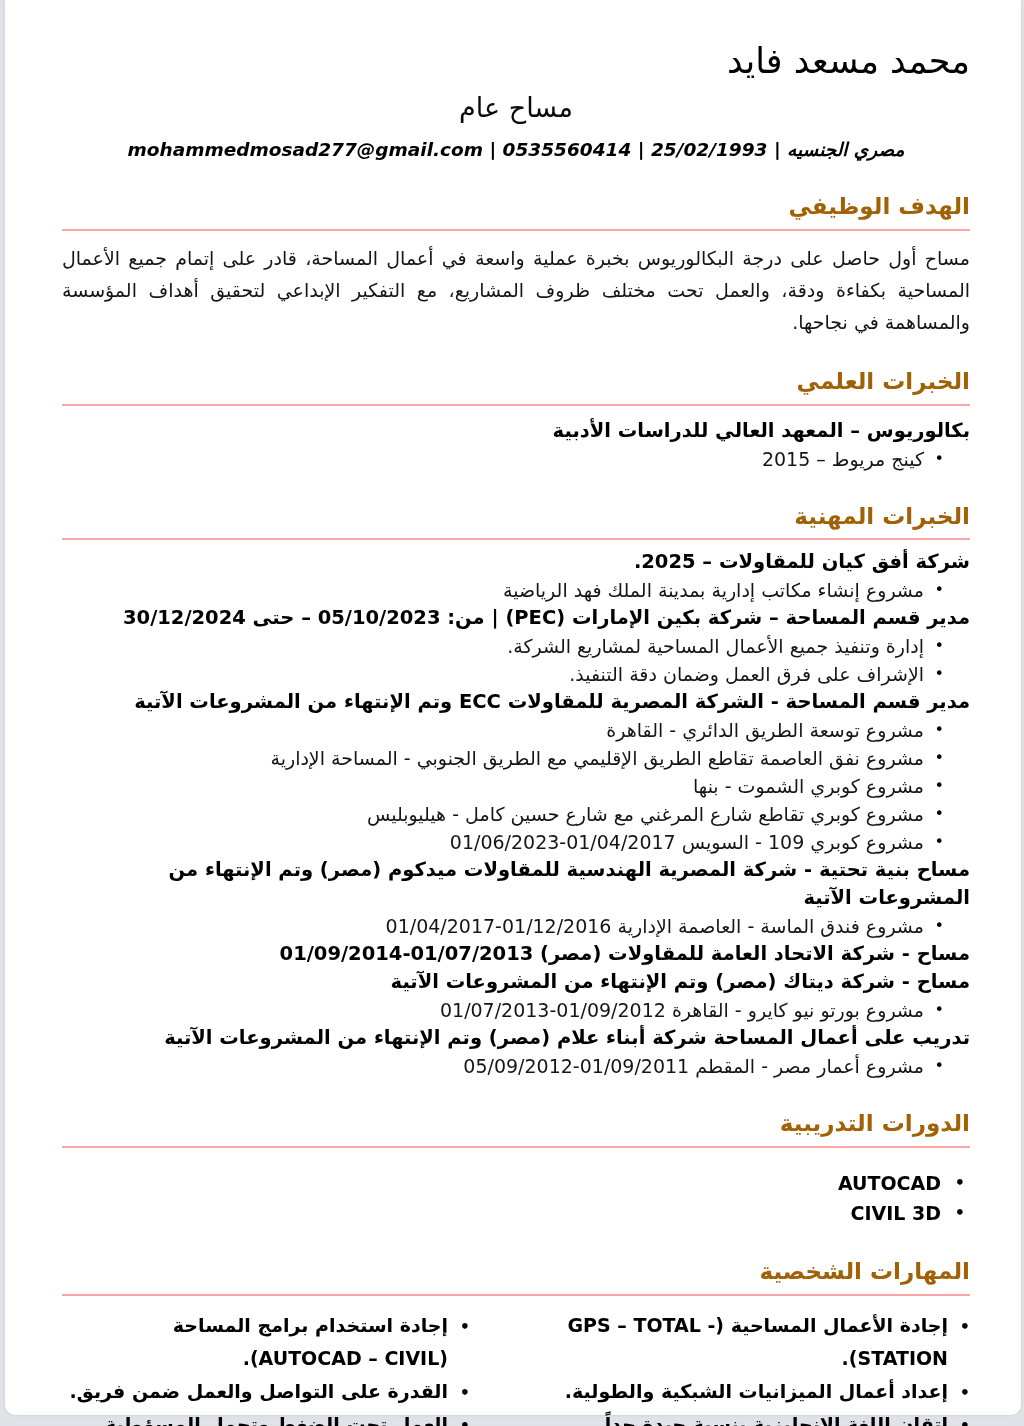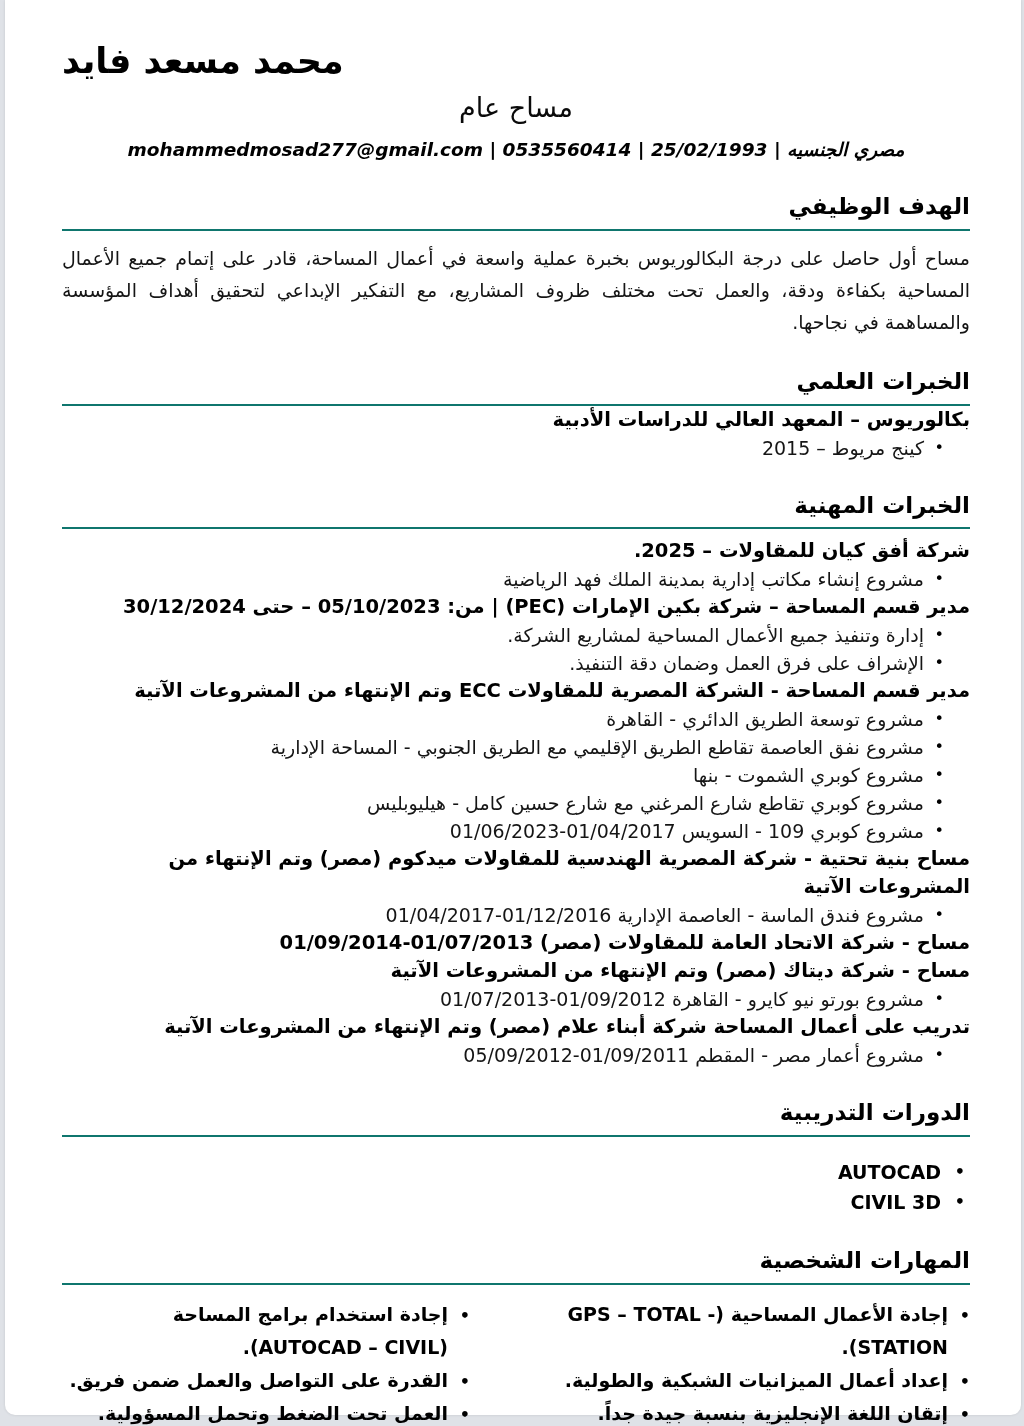--- a/index.html
+++ b/index.html
@@ -13,45 +13,45 @@
   .page{
     position:absolute;left:5px;top:0;width:1016px;height:1415px;
     background:#fff;border-radius:0 0 10px 10px;
     box-shadow:0 0 3px rgba(0,0,0,.12);
   }
   .content{
     position:absolute;top:0;left:57px;width:908px;
     direction:rtl;text-align:right;
   }
   .name{
-    margin-top:40px;text-align:left;
-    font-size:35px;font-weight:bold;line-height:1.25;color:#000;
+    margin-top:40px;text-align:right;
+    font-size:35px;font-weight:normal;line-height:1.25;color:#000;
   }
   .job{
     margin-top:6px;text-align:center;
     font-size:27px;font-weight:normal;line-height:1.3;color:#0a0a0a;
   }
   .contact{
     margin-top:12px;text-align:center;
     font-size:18.5px;font-weight:bold;font-style:italic;line-height:1.4;color:#000;
   }
   h2{
     margin:29px 0 0;padding:0 0 7px;
-    font-size:23px;font-weight:bold;color:#000000;line-height:1.3;
-    border-bottom:2px solid #0f766e;
+    font-size:23px;font-weight:bold;color:#a16207;line-height:1.3;
+    border-bottom:2px solid #fca5a5;
     text-align:right;
   }
   .objective{
     margin:11px 0 0;font-size:19px;line-height:32px;
     text-align:justify;color:#151515;
   }
   .bold-line{
     font-weight:bold;font-size:19.5px;line-height:28px;color:#000;
   }
-  .edu{}
+  .edu{margin-top:11px;}
   .bullets{
     list-style:none;margin:0;padding:0 26px 0 0;text-align:right;
   }
   .bullets li{
     position:relative;padding-right:20px;
     font-size:19px;line-height:28px;color:#151515;
   }
   .bullets li::before{
     content:"\2022";position:absolute;right:0;top:0;
     font-size:16px;color:#000;

